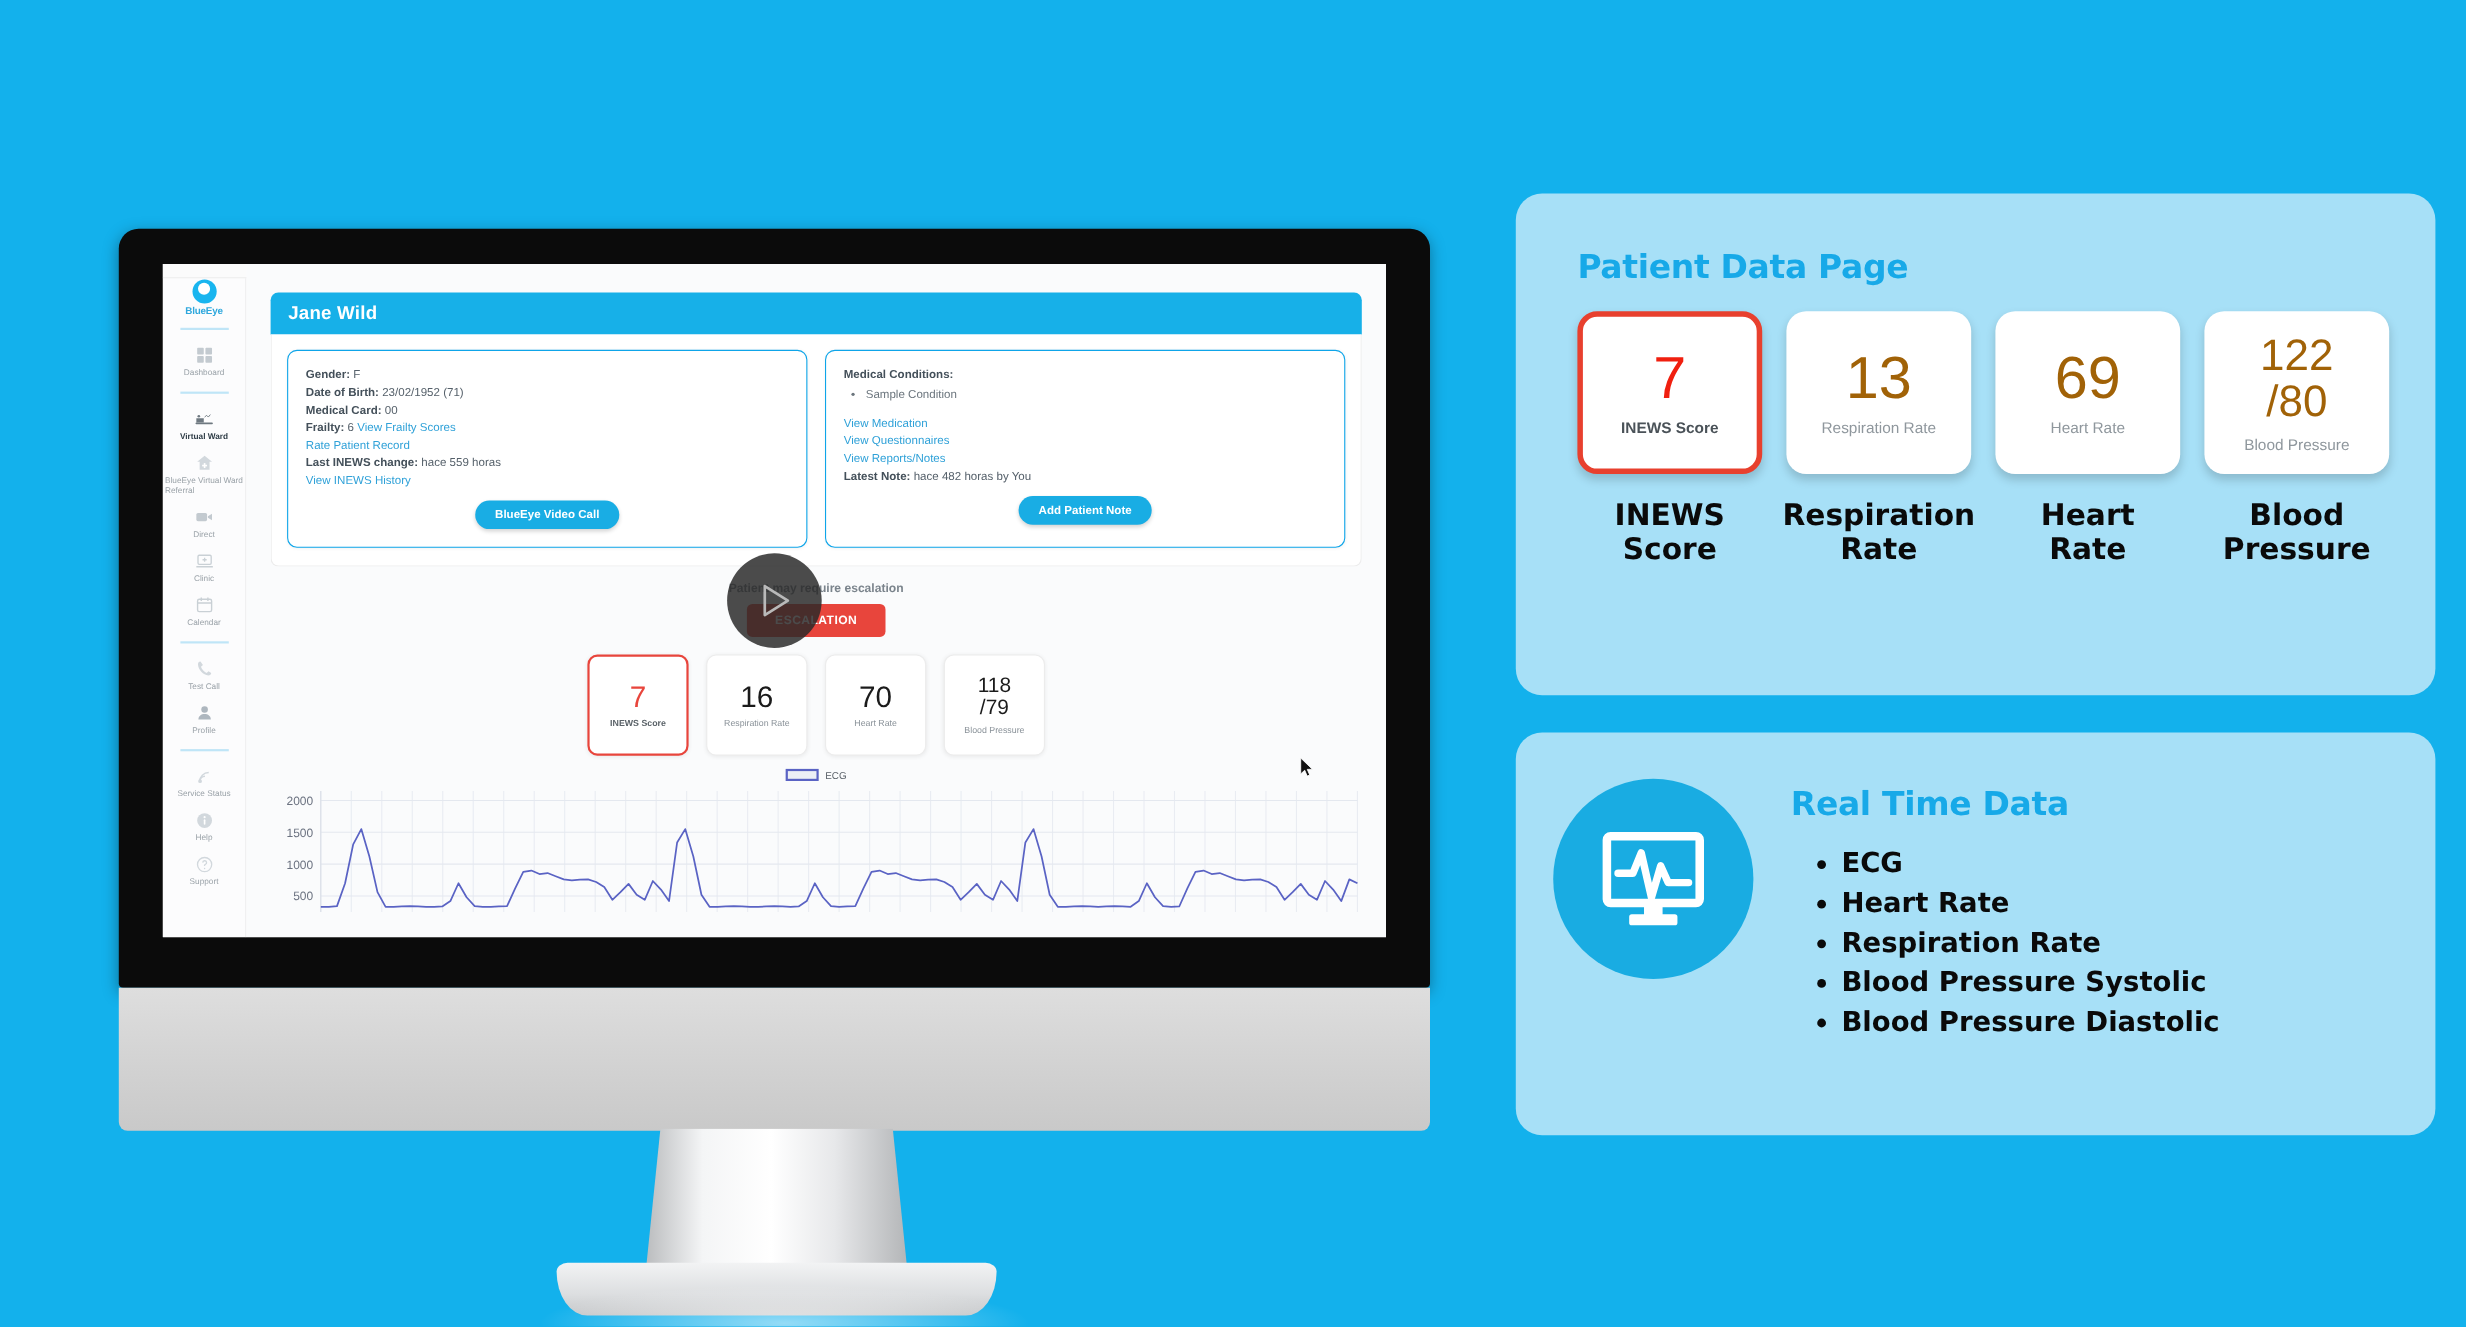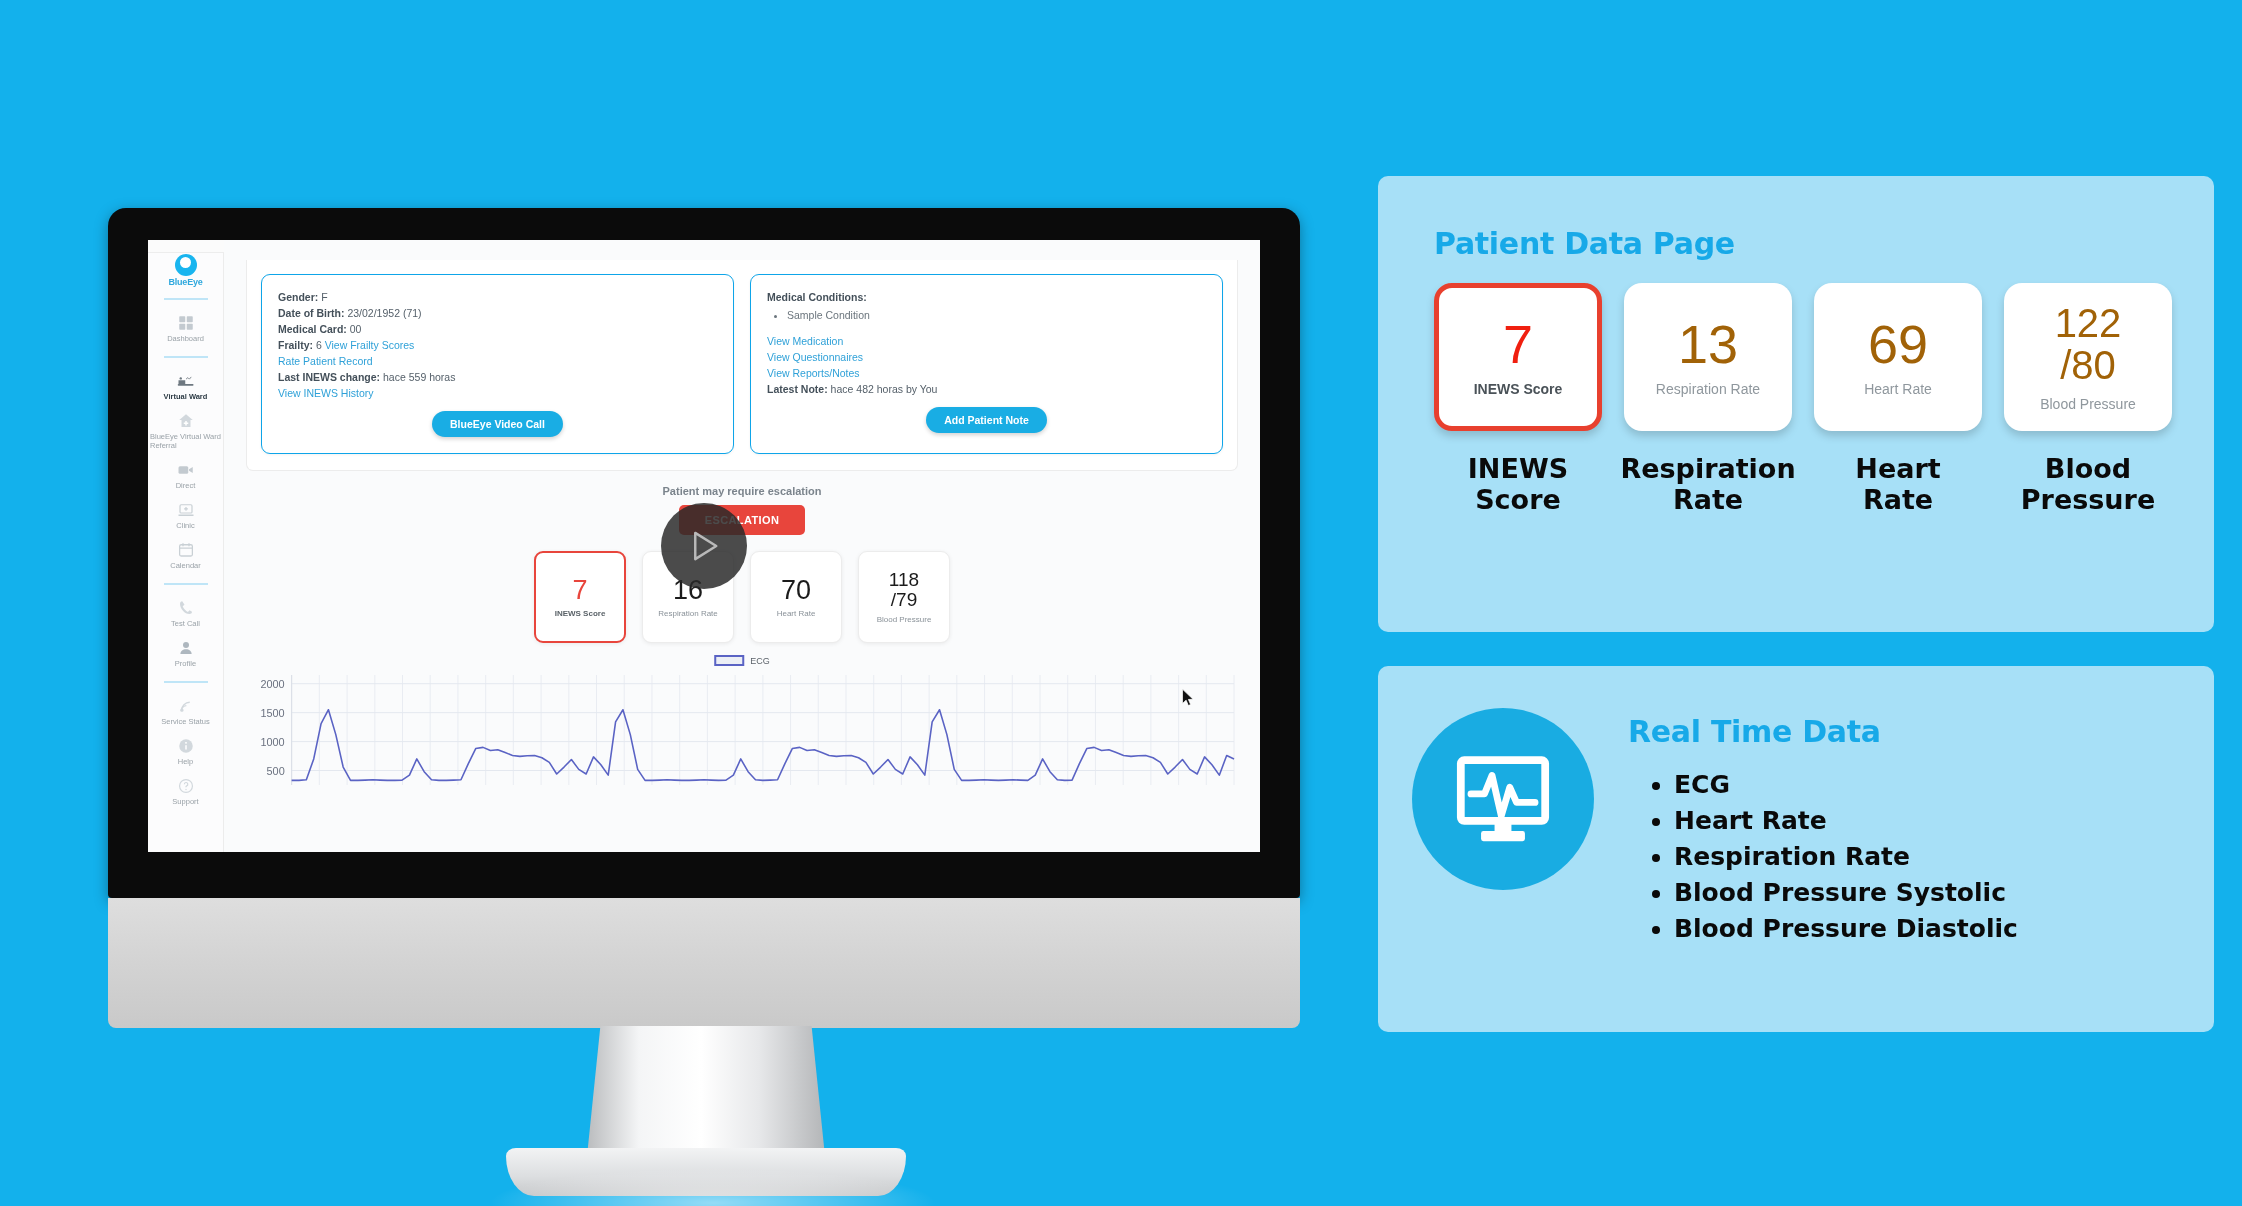--- a/index.html
+++ b/index.html
@@ -138,21 +138,21 @@
     position: absolute; left: 50%; top: 50%; transform: translate(-50%,-50%);
     width: 86px; height: 86px; border-radius: 50%; background: rgba(40,40,40,.84);
     display: flex; align-items: center; justify-content: center; z-index: 40; cursor: pointer;
   }
   .play-overlay svg { width: 42px; height: 42px; }
 
   .cursor { position: absolute; z-index: 50; pointer-events: none; }
 
   
   .panel {
-    position: absolute; background: #a7e0f7; border-radius: 10px;
+    position: absolute; background: #a7e0f7; border-radius: 24px;
   }
   #panel-patient { left: 1378px; top: 176px; width: 836px; height: 456px; }
   #panel-realtime { left: 1378px; top: 666px; width: 836px; height: 366px; }
 
   .panel-title {
     font-size: 30px; font-weight: 700; color: #17a9e8;
     font-family: "DejaVu Sans", sans-serif; letter-spacing: -.3px;
   }
   #panel-patient .panel-title { padding: 50px 0 0 56px; }
 
@@ -326,20 +326,21 @@
                     <path d="M9.8 9.6a2.3 2.3 0 113.1 2.2c-.7.3-1 .8-1 1.6v.4"></path>
                     <circle cx="12" cy="16.6" r=".9" fill="#d2d8dd" stroke="none"></circle>
                   </svg>
               </span>
               <span class="nav-label">Support</span>
             </div>
           </div>
 
           <div class="content">
 
+            <div class="patient-header">Jane Wild</div>
 
             <div class="patient-body">
 
               <div class="info-card">
                 <div class="info-line">
                   <b>Gender:</b>
                   <span>F</span>
                 </div>
                 <div class="info-line">
                   <b>Date of Birth:</b>

